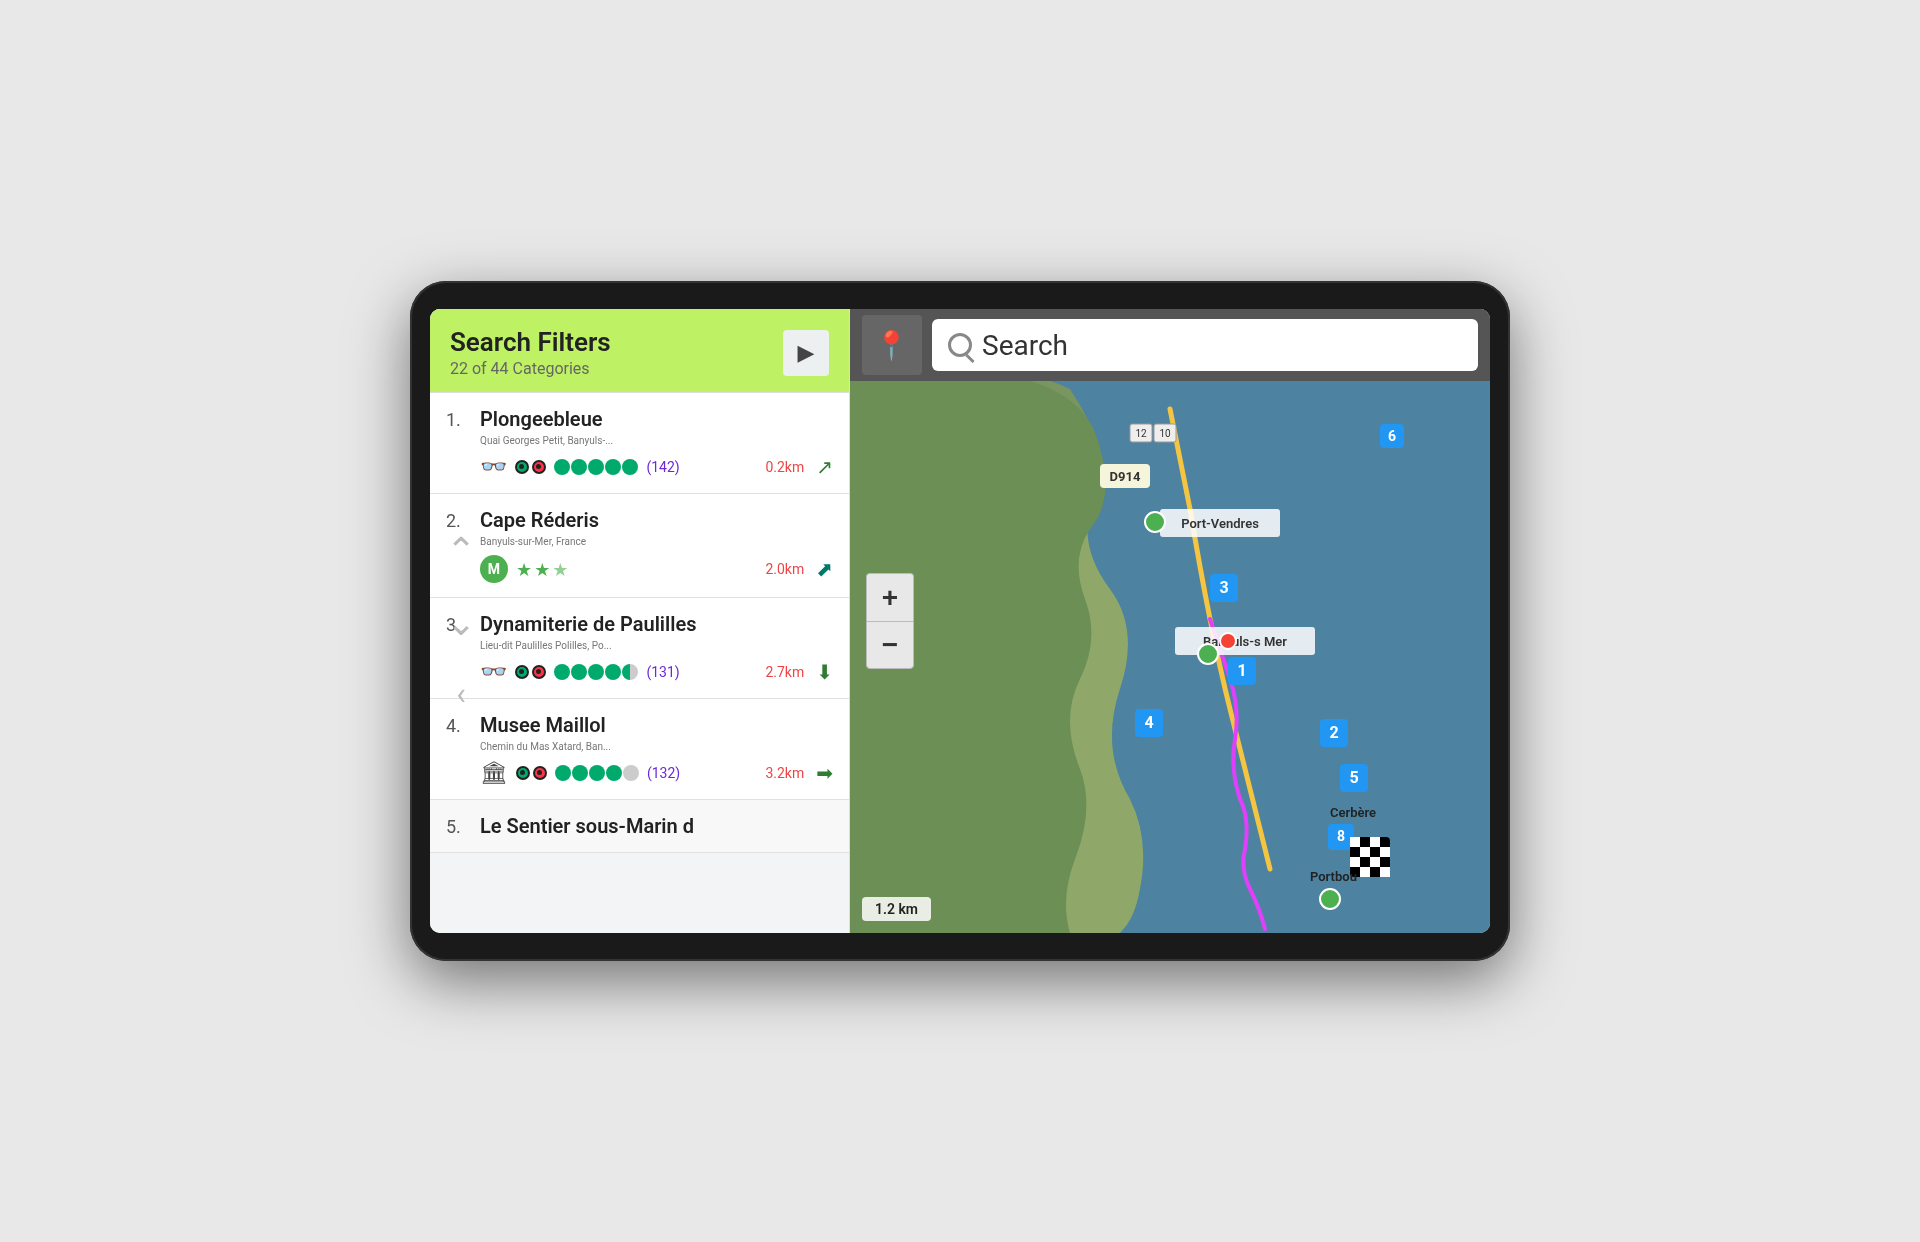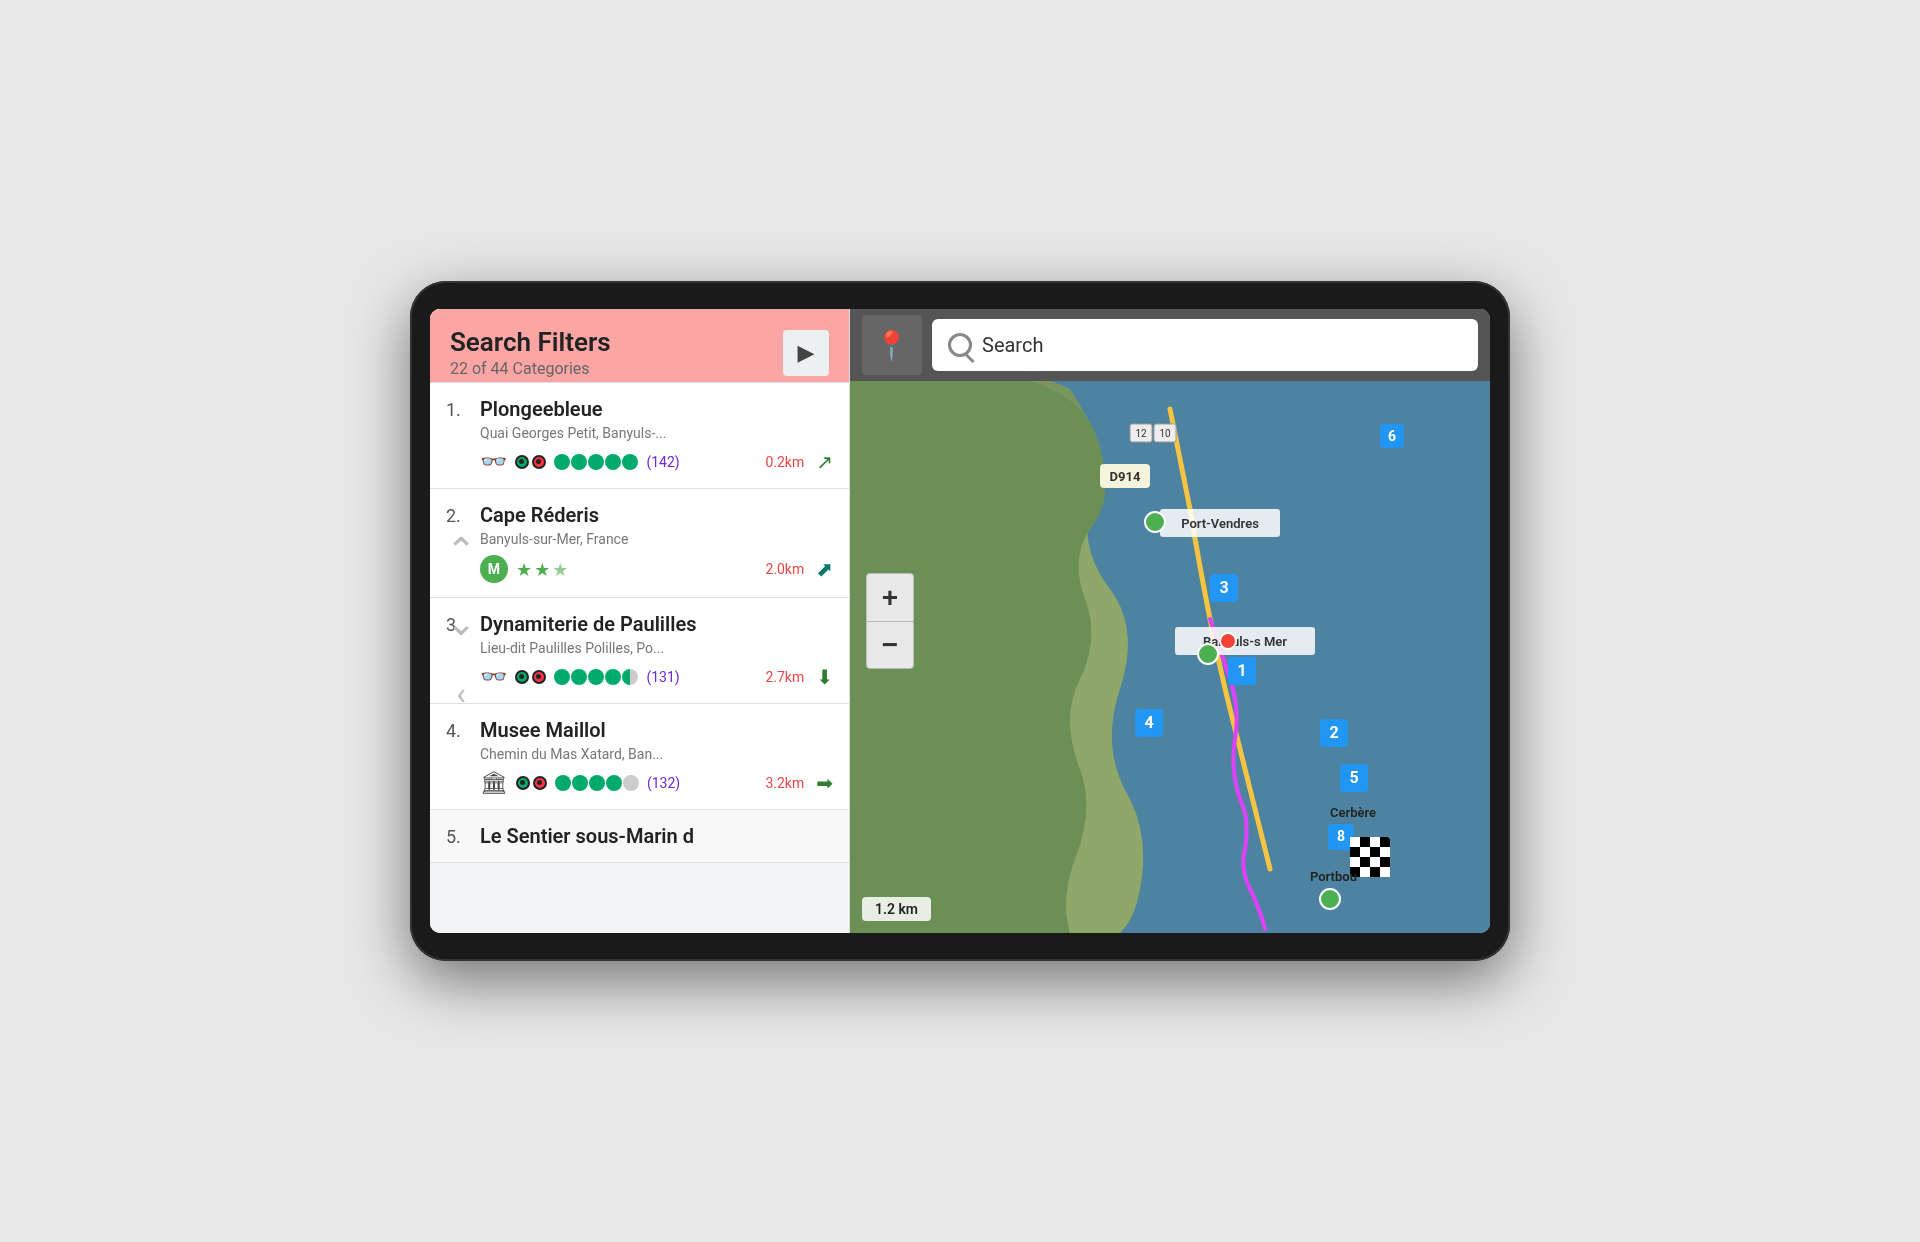--- a/index.html
+++ b/index.html
@@ -50,22 +50,22 @@
       width: 420px;
       min-width: 420px;
       background: #f2f4f5;
       display: flex;
       flex-direction: column;
       position: relative;
       border-right: 1px solid #ddd;
     }
 
     .panel-header {
-      background: #fca5a5;
-      padding: 18px 20px 4px 20px;
+      background: #bef264;
+      padding: 18px 20px 14px 20px;
       display: flex;
       align-items: center;
       justify-content: space-between;
       border-bottom: 1px solid #ddd;
     }
 
     .panel-header-text {
       display: flex;
       flex-direction: column;
     }
@@ -123,21 +123,21 @@
       min-width: 24px;
     }
 
     .result-name {
       font-size: 20px;
       font-weight: 600;
       color: #222;
     }
 
     .result-address {
-      font-size: 14px;
+      font-size: 10px;
       color: #777;
       margin-left: 34px;
     }
 
     .result-meta {
       display: flex;
       align-items: center;
       gap: 8px;
       margin-left: 34px;
       margin-top: 4px;
@@ -301,21 +301,21 @@
       position: absolute;
       bottom: -6px;
       right: -6px;
       width: 10px;
       height: 3px;
       background: #888;
       transform: rotate(45deg);
     }
 
     .search-text {
-      font-size: 20px;
+      font-size: 28px;
       color: #333;
       font-weight: 400;
     }
 
     
     .map-zoom {
       position: absolute;
       left: 16px;
       top: 50%;
       transform: translateY(-50%);

